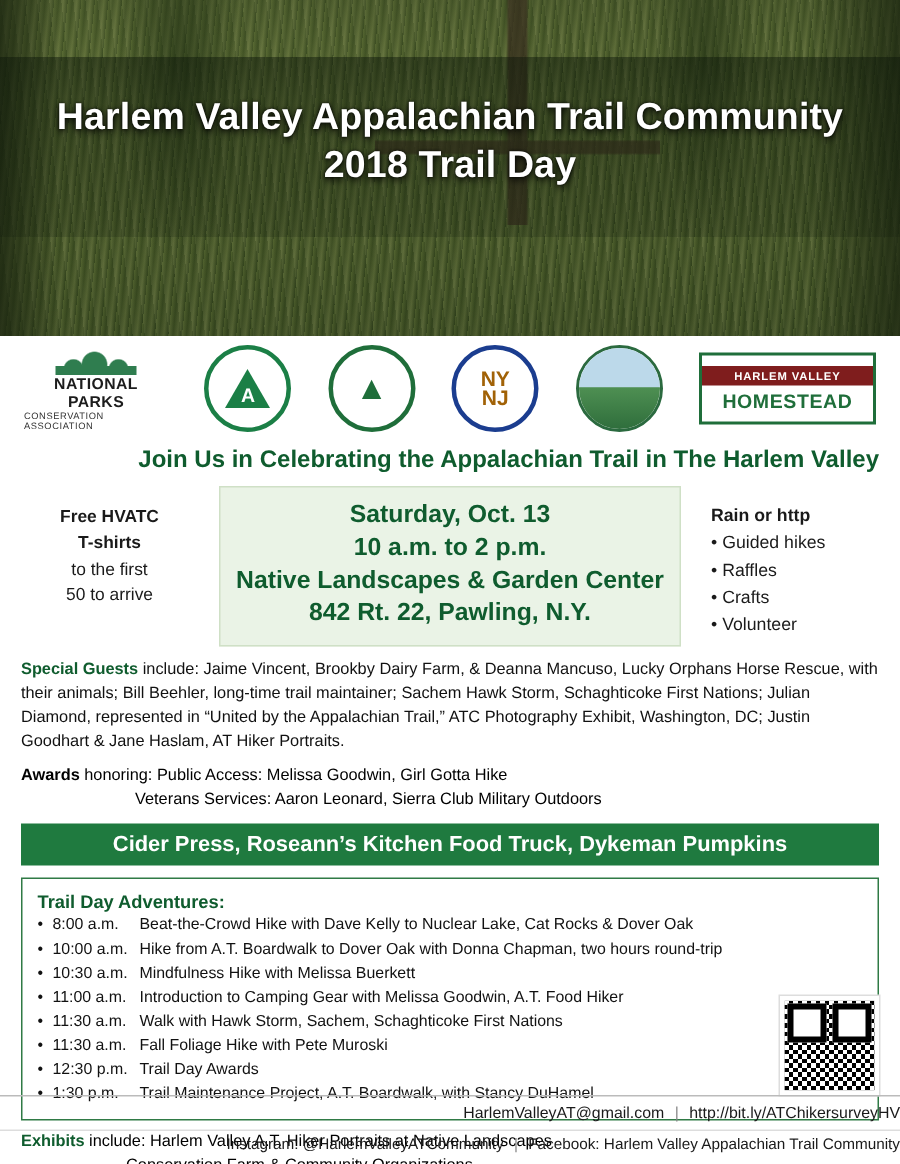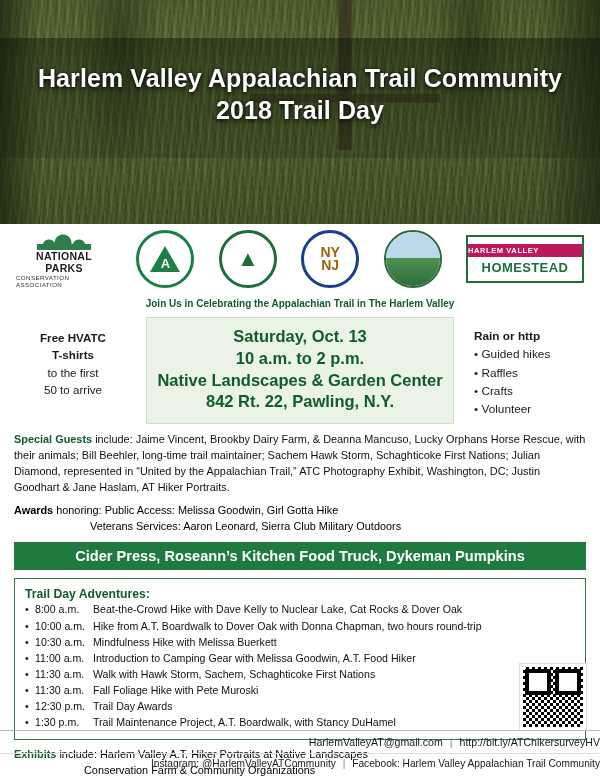--- a/index.html
+++ b/index.html
@@ -125,31 +125,31 @@
       linear-gradient(180deg, #bcd9ea 0%, #bcd9ea 48%, #4e8f52 49%, #2f6e3c 100%);
   }
   .hiker-glyph { font-size: 22px; color:#1f6e3a; }
   .hv-home {
     width: 118px; height: 48px;
     border: 2px solid #1f6e3a;
     display:flex; flex-direction:column; align-items:center; justify-content:center;
     background:#fff;
   }
   .hv-top {
-    background:#be185d; color:#fff; font-size:7.5px; font-weight:bold;
-    width:100%; text-align:left; padding:2px 0; letter-spacing:.6px;
+    background:#7f1d1d; color:#fff; font-size:7.5px; font-weight:bold;
+    width:100%; text-align:center; padding:2px 0; letter-spacing:.6px;
   }
   .hv-bot { font-size:13px; font-weight:bold; color:#1f6e3a; letter-spacing:.4px; margin-top:3px;}
 
   
   .content { padding: 0 14px; }
 
   .celebrate {
-    text-align:center;
-    font-size: 10px;
+    text-align:right;
+    font-size: 16px;
     font-weight: bold;
     color: #0f5c2e;
     padding: 4px 0 8px;
   }
 
   .midrow {
     display: flex;
     align-items: stretch;
     gap: 14px;
     margin-bottom: 8px;

